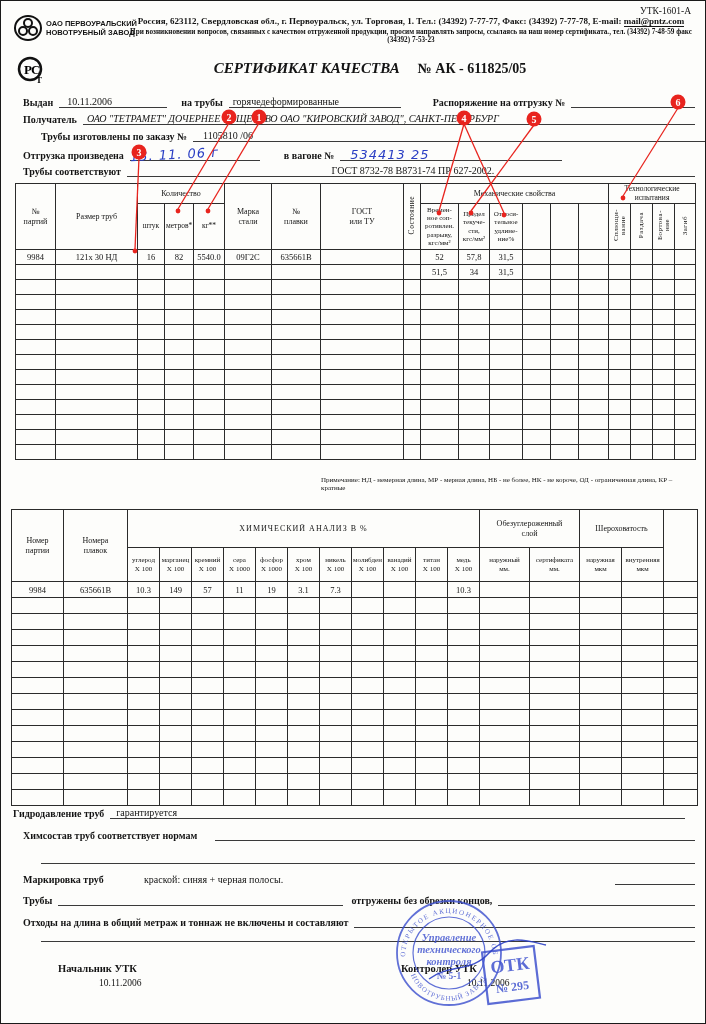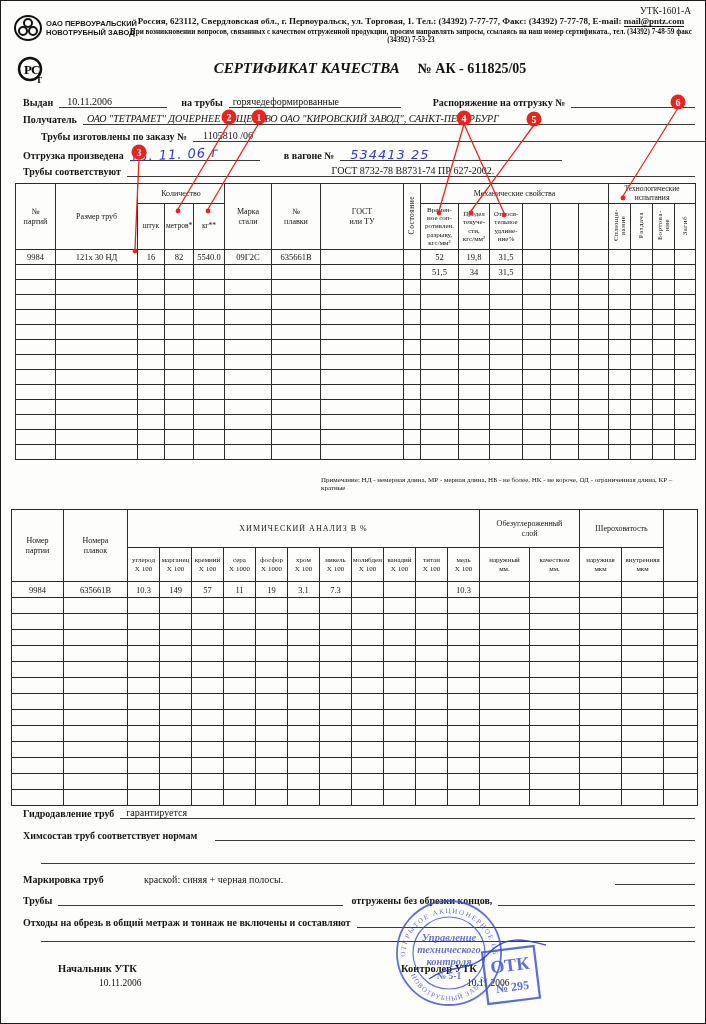--- a/index.html
+++ b/index.html
@@ -182,21 +182,21 @@
         <td>9984</td>
         <td>121х 30 НД</td>
         <td>16</td>
         <td>82</td>
         <td>5540.0</td>
         <td>09Г2С</td>
         <td>635661В</td>
         <td></td>
         <td></td>
         <td>52</td>
-        <td>19,8</td>
+        <td>57,8</td>
         <td>31,5</td>
         <td></td>
         <td></td>
         <td></td>
         <td></td>
         <td></td>
         <td></td>
         <td></td>
       </tr>
       <tr>
@@ -528,21 +528,21 @@
         <th style="font-size:7px">молибден
 Х 100</th>
         <th style="font-size:7px">ванадий
 Х 100</th>
         <th style="font-size:7px">титан
 Х 100</th>
         <th style="font-size:7px">медь
 Х 100</th>
         <th style="font-size:7px">наружный
 мм.</th>
-        <th style="font-size:7px">качеством
+        <th style="font-size:7px">сертификата
 мм.</th>
         <th style="font-size:7px">наружная
 мкм</th>
         <th style="font-size:7px">внутренняя
 мкм</th>
       </tr>
     </thead>
     <tbody>
       <tr>
         <td>9984</td>
@@ -820,21 +820,21 @@
           <td></td>
           <td></td>
           <td></td>
           <td></td>
           <td></td>
           <td></td>
         </tr>
       </tbody>
   </table>
 
-  <div class="abs row" style="left:22px; top:806px; width:672px;justify-content:flex-end;">
+  <div class="abs row" style="left:12px; top:806px; width:672px;justify-content:flex-end;">
     <span class="lbl">Гидродавление труб</span>
     <span class="val uline fill" style="padding-left:6px;">гарантируется</span>
   </div>
   <div class="abs row" style="left:22px; top:828px; width:672px;gap:12px;">
     <span class="lbl">Химсостав труб соответствует нормам</span>
     <span class="uline fill" style="height:12px;"></span>
   </div>
   <div class="abs uline" style="left:40px; top:862px; width:654px;"></div>
   <div class="abs row" style="left:22px; top:872px; width:672px;">
     <span class="lbl" style="width:115px;">Маркировка труб</span>
@@ -842,21 +842,21 @@
     <span class="fill"></span>
     <span class="uline" style="width:80px; height:12px;"></span>
   </div>
   <div class="abs row" style="left:22px; top:893px; width:672px;">
     <span class="lbl">Трубы</span>
     <span class="uline" style="width:285px; height:12px;"></span>
     <span class="lbl" style="margin-left:8px;">отгружены без обрезки концов,</span>
     <span class="uline fill" style="height:12px;"></span>
   </div>
   <div class="abs row" style="left:22px; top:915px; width:672px;">
-    <span class="lbl">Отходы на обрезь в общий метраж и тоннаж не включены и составляют</span>
+    <span class="lbl">Отходы на длина в общий метраж и тоннаж не включены и составляют</span>
     <span class="uline fill" style="height:12px;"></span>
   </div>
   <div class="abs uline" style="left:40px; top:940px; width:654px;"></div>
 
   <div class="abs sig" style="left:57px; top:962px;">Начальник УТК</div>
   <div class="abs date" style="left:98px; top:977px;">10.11.2006</div>
   <div class="abs sig" style="left:400px; top:962px;">Контролер УТК</div>
   <div class="abs date" style="left:466px; top:977px;">10.11.2006</div>
 
   <svg class="abs overlay" style="left:0; top:0; z-index:40;" width="706" height="1024" viewBox="0 0 706 1024">

